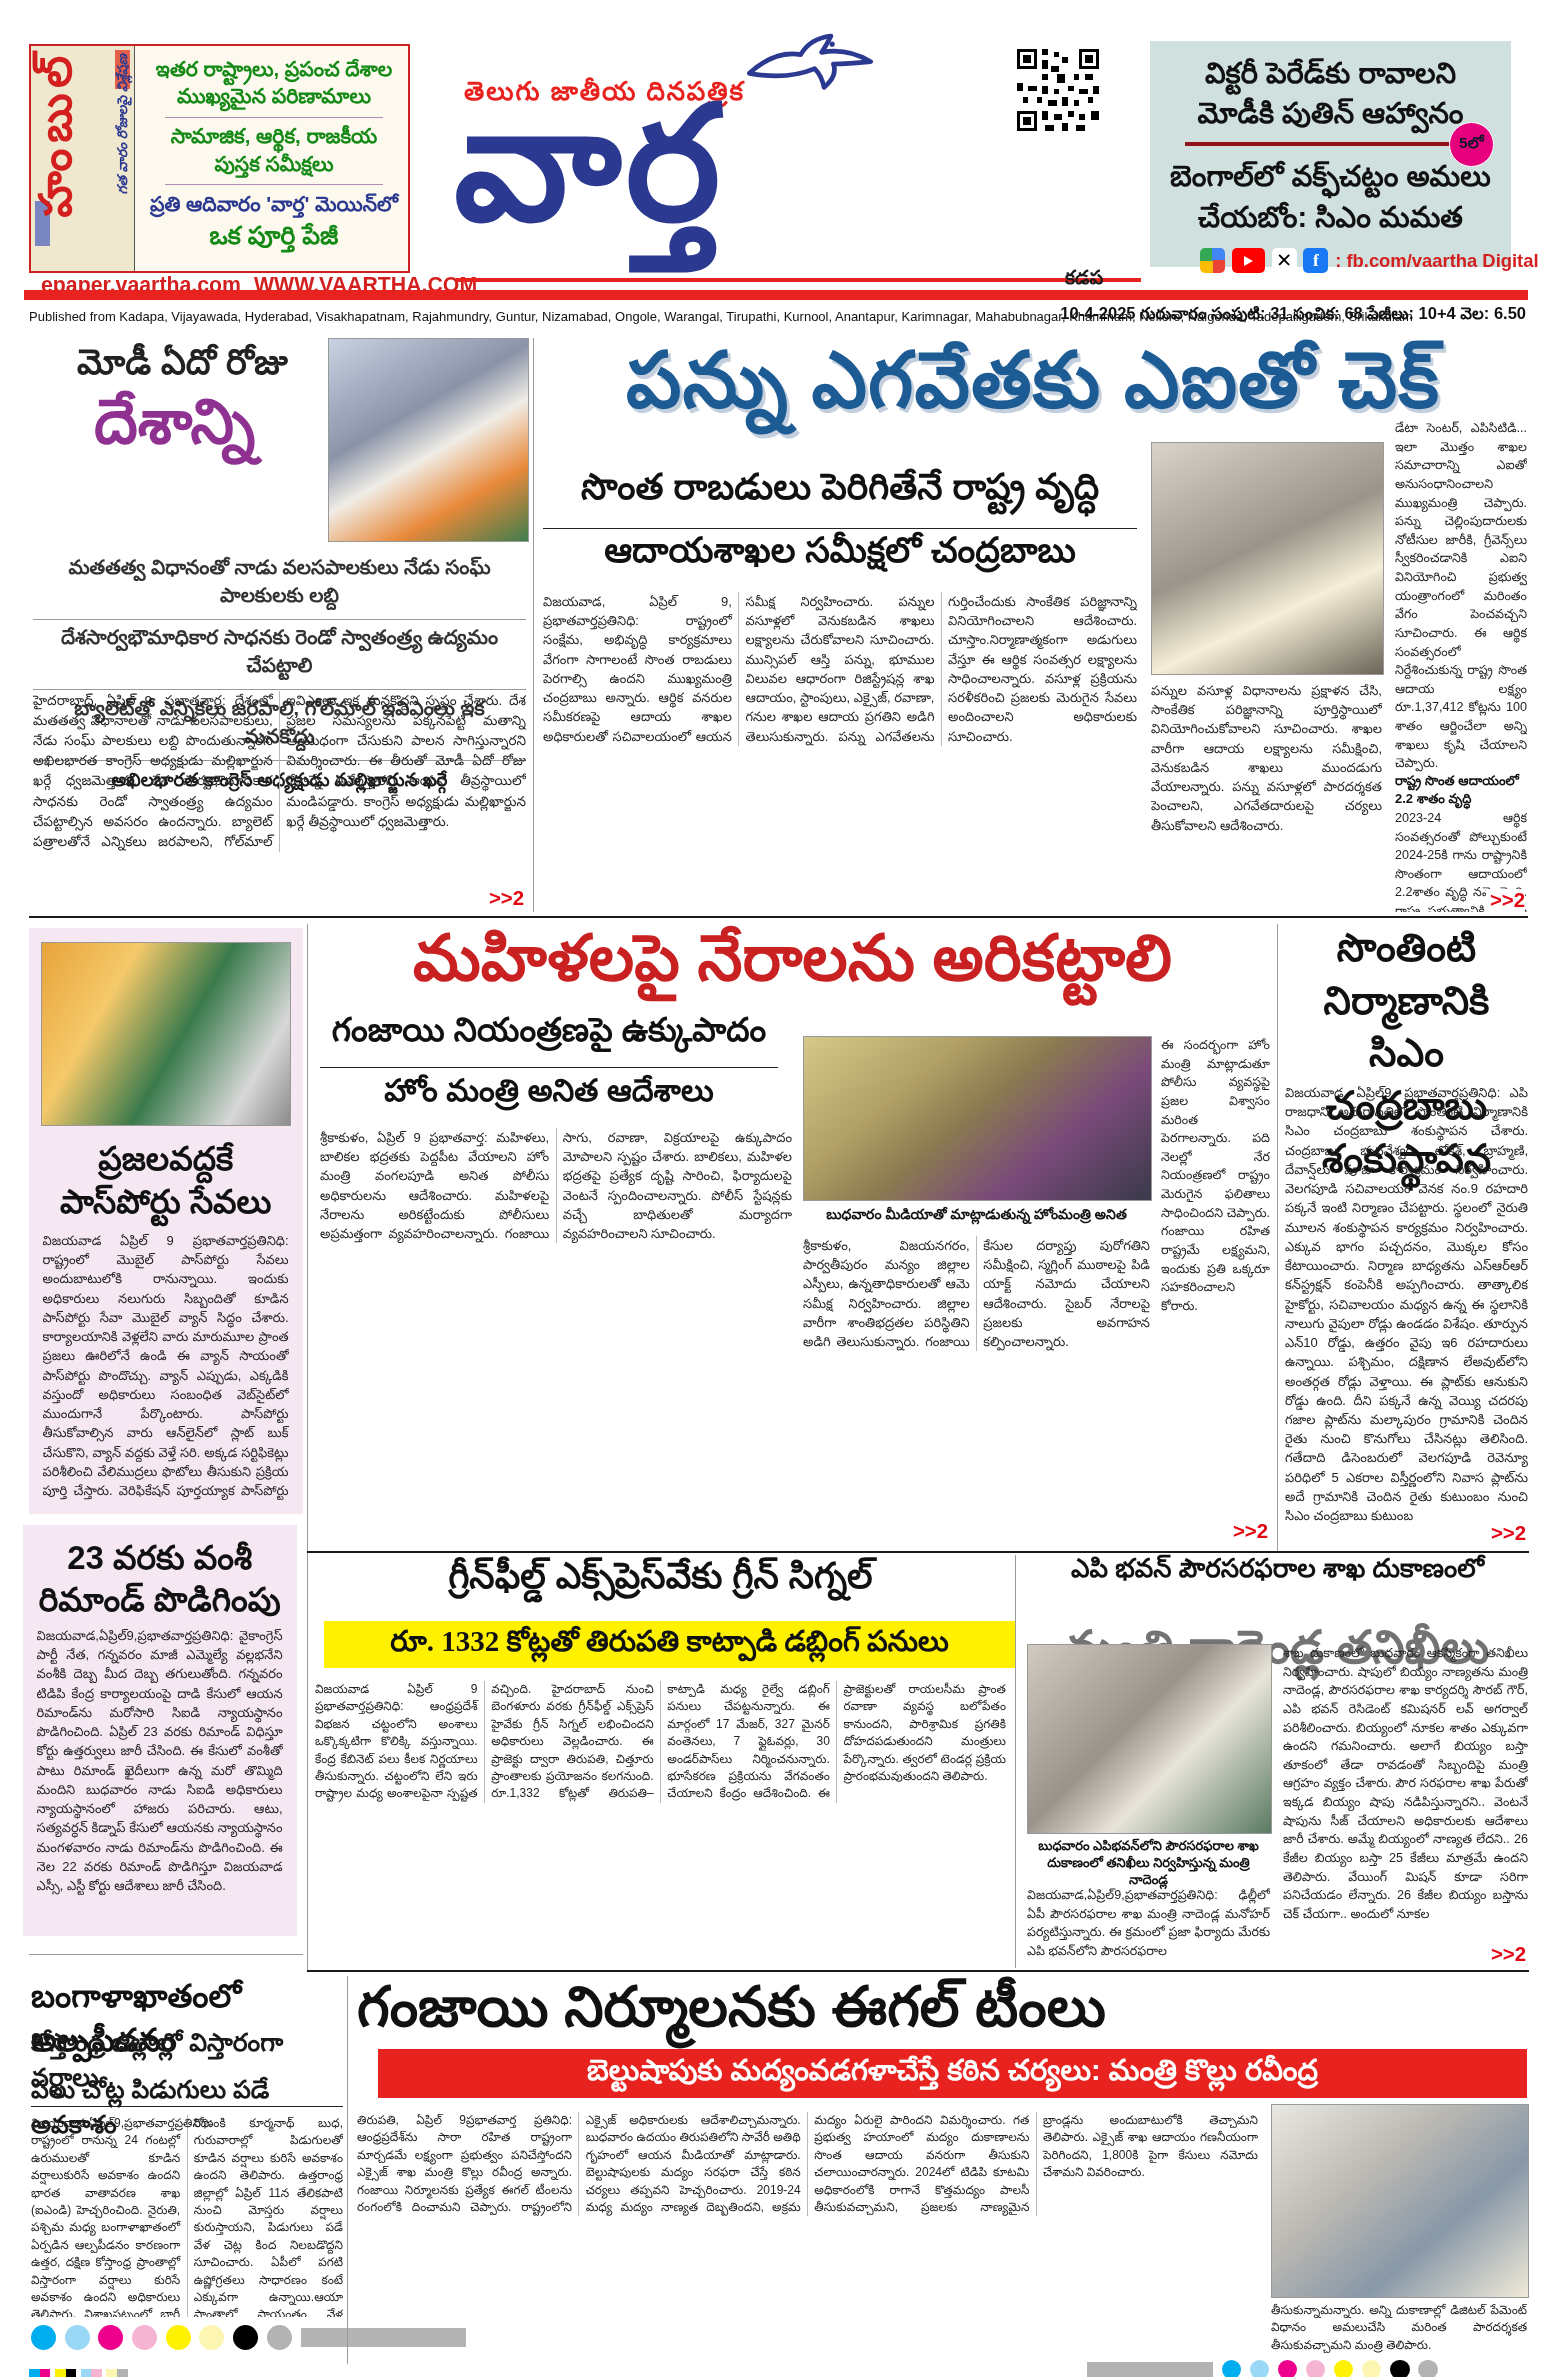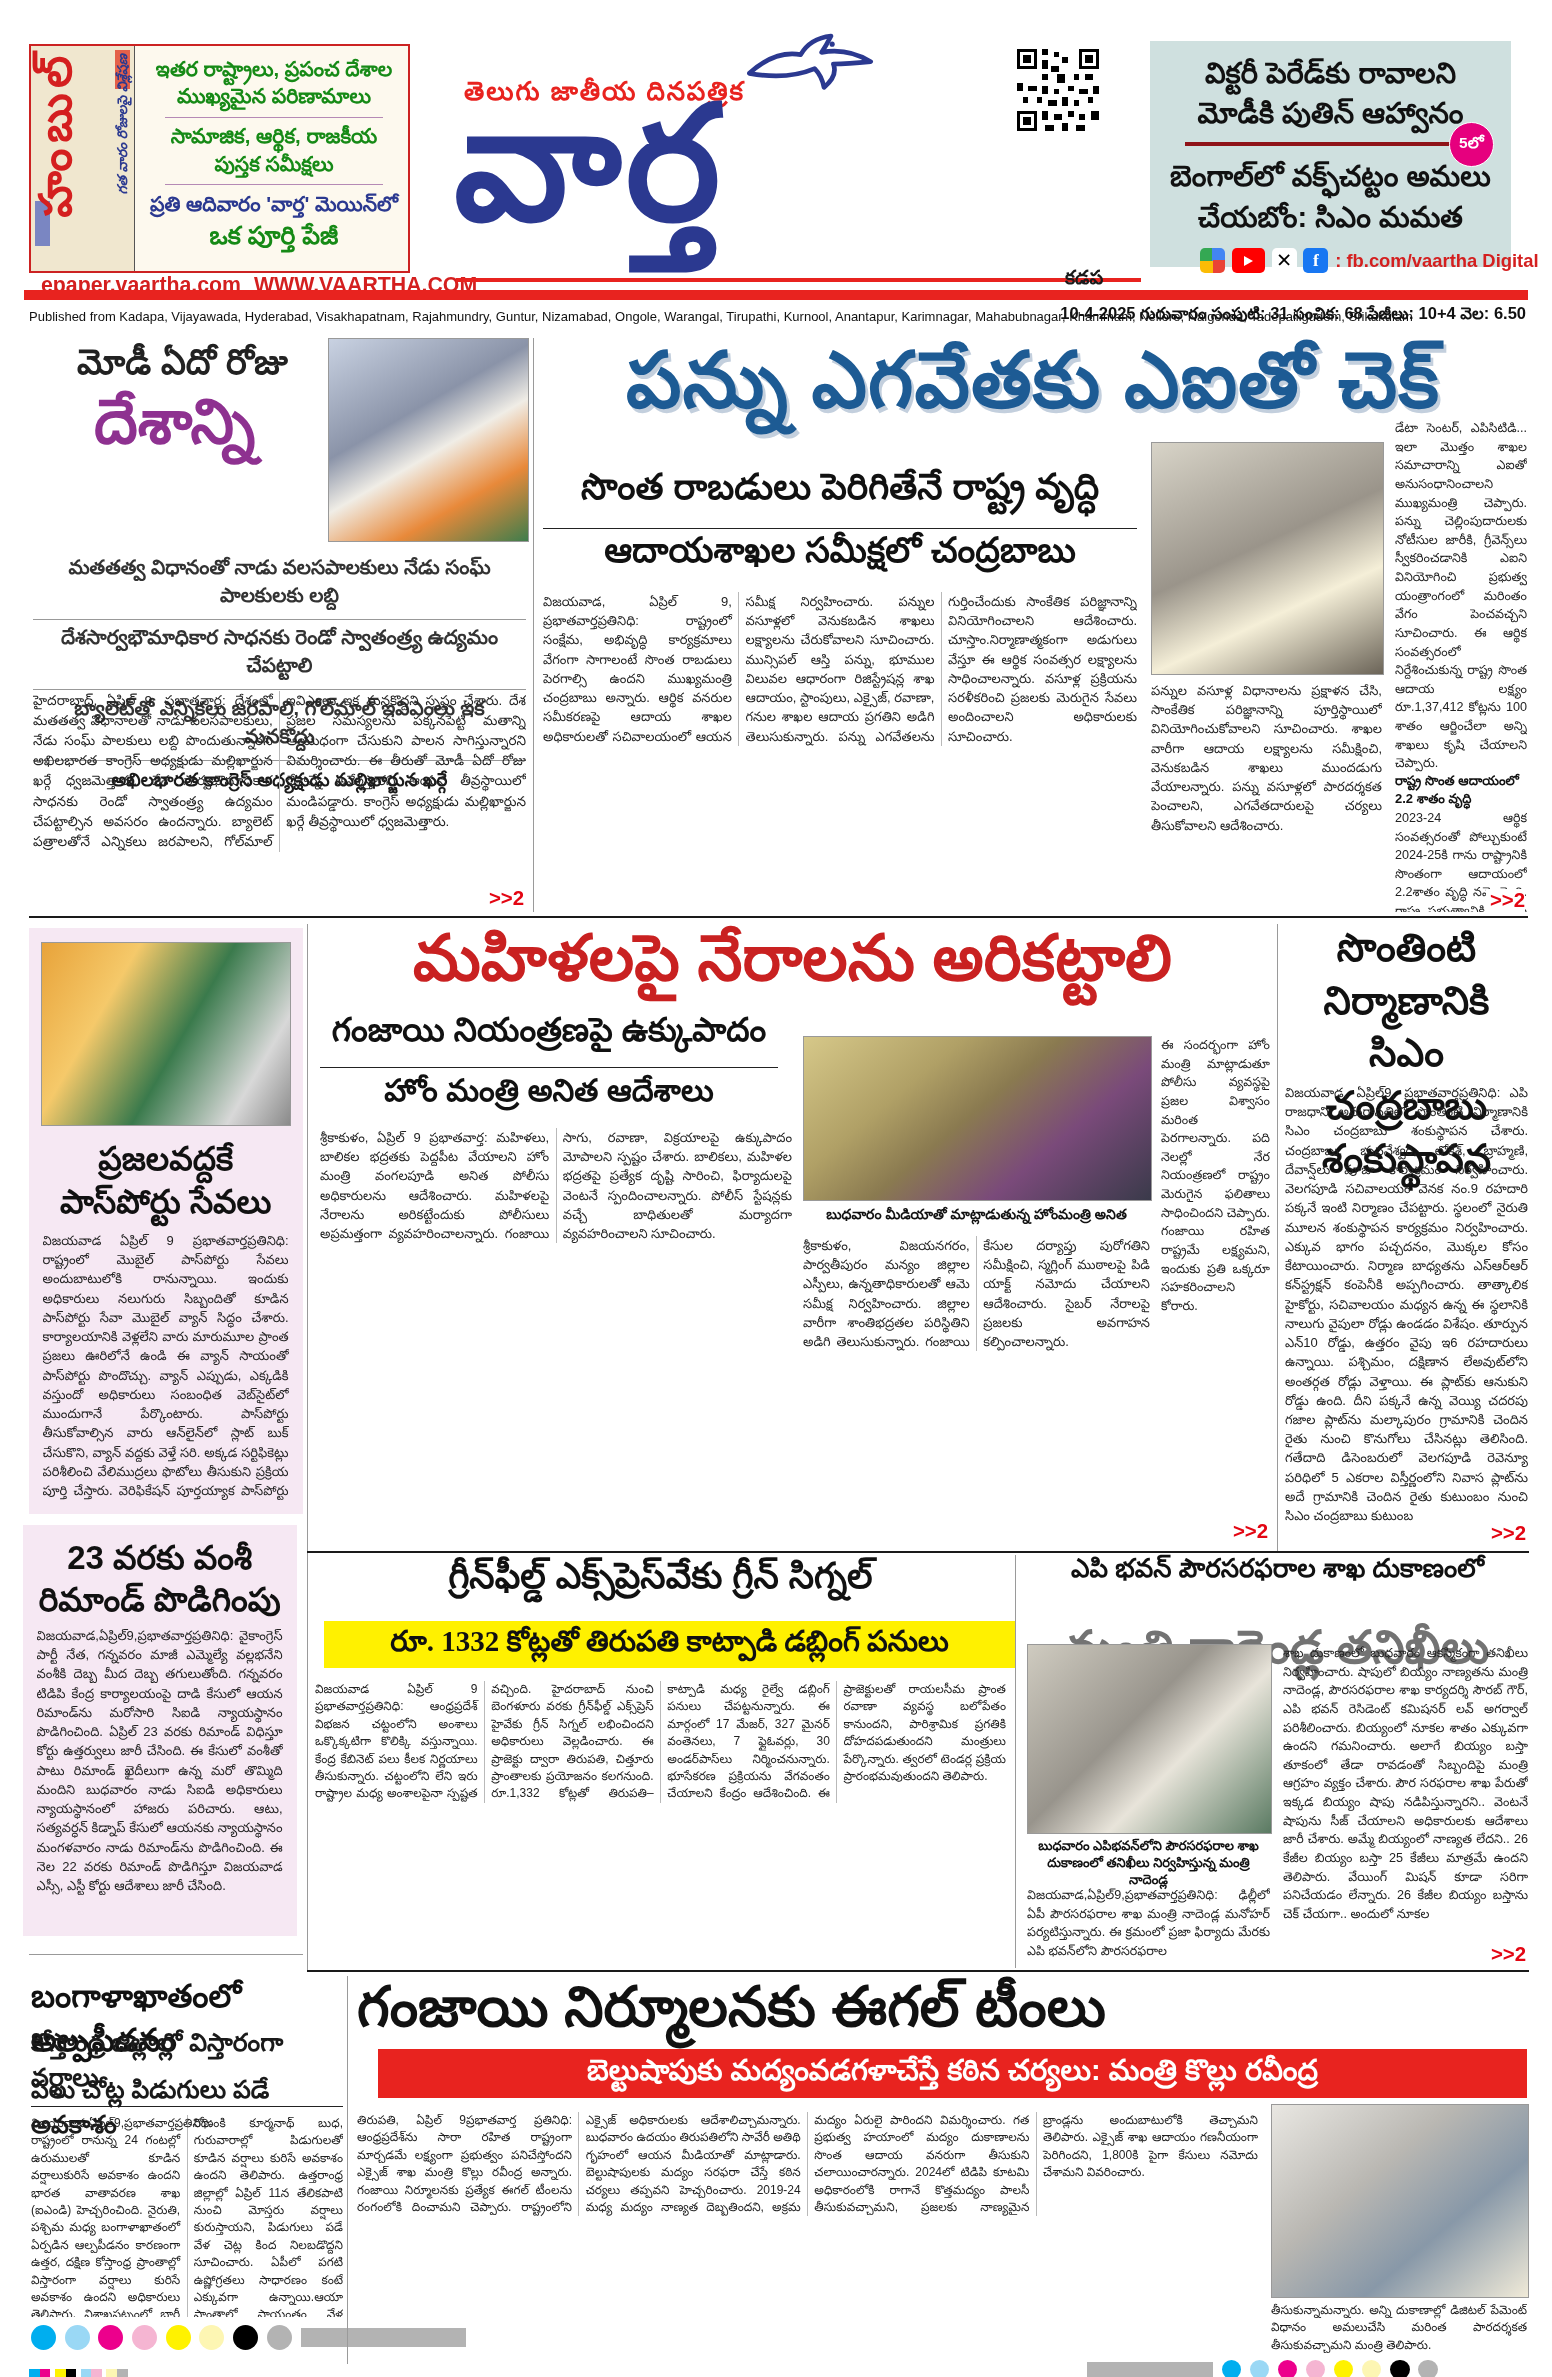--- a/index.html
+++ b/index.html
@@ -34,21 +34,21 @@
   .promo-sep{border:none;border-top:1px solid #b58ab5;margin:5.8px 17.5px;}
   .sq{position:absolute;}
   .masthead-tag{position:absolute;left:464px;top:76px;font-size:26px;font-weight:bold;color:#e8231f;letter-spacing:1.9px;}
   .masthead-logo{position:absolute;left:454px;top:68px;font-size:160px;font-weight:800;color:#2b3990;line-height:1.2;letter-spacing:3.9px;}
   .thin-red{position:absolute;background:#e8231f;}
   .url-red{position:absolute;font-size:21.3px;font-weight:bold;color:#d41f1f;}
   .flash{position:absolute;left:1150px;top:41px;width:361px;height:226px;background:#cfe0df;padding:0;}
   .flash-line{font-size:29px;font-weight:bold;color:#111;text-align:center;line-height:1.4;}
   .flash-rule{position:relative;height:4.9px;background:#8f1318;margin:7.8px 25px 9.7px 25px;}
   .flash-badge{position:absolute;right:-17.5px;top:-19.4px;width:43px;height:43px;border-radius:50%;
-               background:#e6007e;border:1.9px solid #fff;color:#ffffff;font-size:15.5px;font-weight:bold;
+               background:#e6007e;border:1.9px solid #fff;color:#0f172a;font-size:15.5px;font-weight:bold;
                display:flex;align-items:center;justify-content:center;}
   .edition{position:absolute;left:1065px;top:266px;font-size:19.4px;font-weight:bold;}
   .social{position:absolute;left:1200px;top:248px;display:flex;align-items:center;gap:6.8px;}
   .icon{width:25px;height:25px;border-radius:4.9px;display:flex;align-items:center;justify-content:center;}
   .icon-gn{background:conic-gradient(#4285f4 0 25%,#ea4335 0 50%,#fbbc05 0 75%,#34a853 0);}
   .icon-yt{background:#f00;width:33px;}
   .icon-yt i{width:0;height:0;border-left:9.7px solid #fff;border-top:5.8px solid transparent;border-bottom:5.8px solid transparent;}
   .icon-x{background:#fff;color:#000;font-weight:800;font-size:19.4px;}
   .icon-fb{background:#1877f2;color:#fff;font-weight:800;font-size:17.5px;font-family:"Liberation Serif",serif;}
   .fbtxt{font-size:18.4px;font-weight:bold;color:#d41f1f;}

